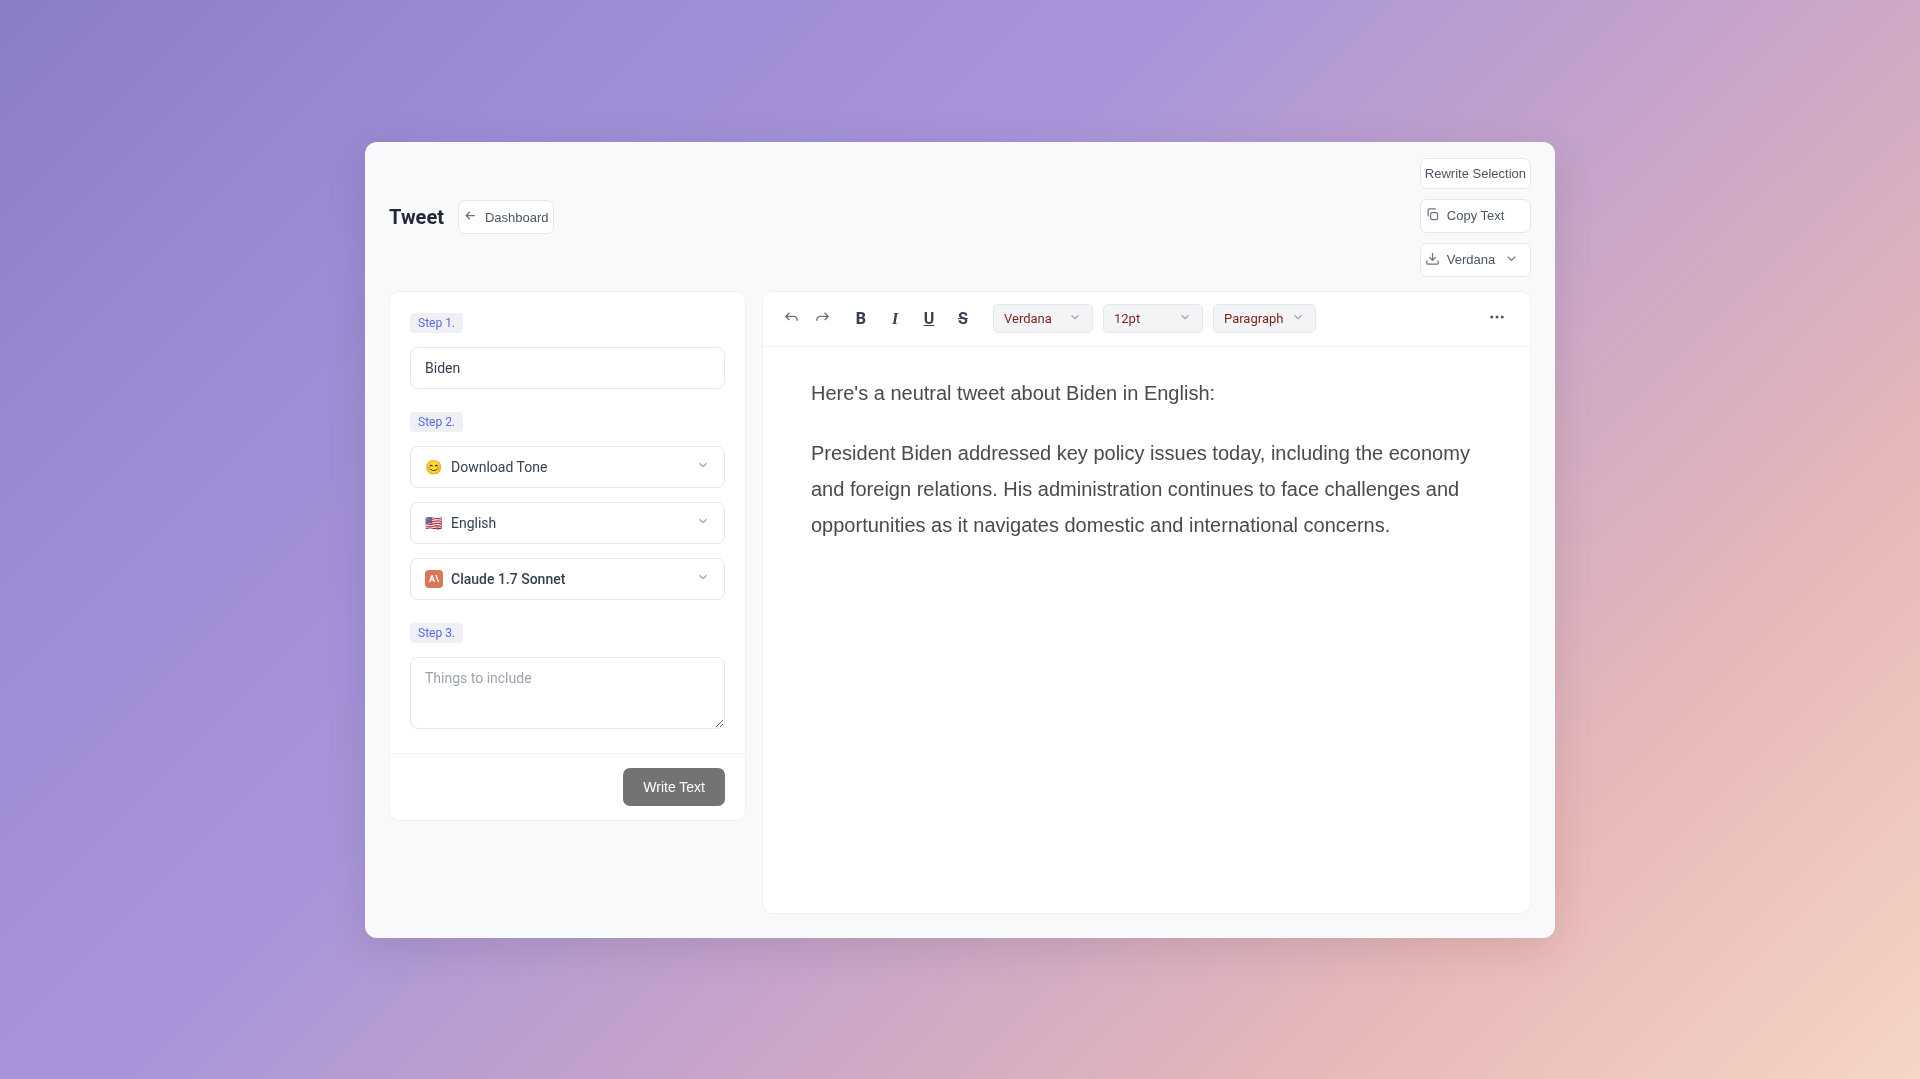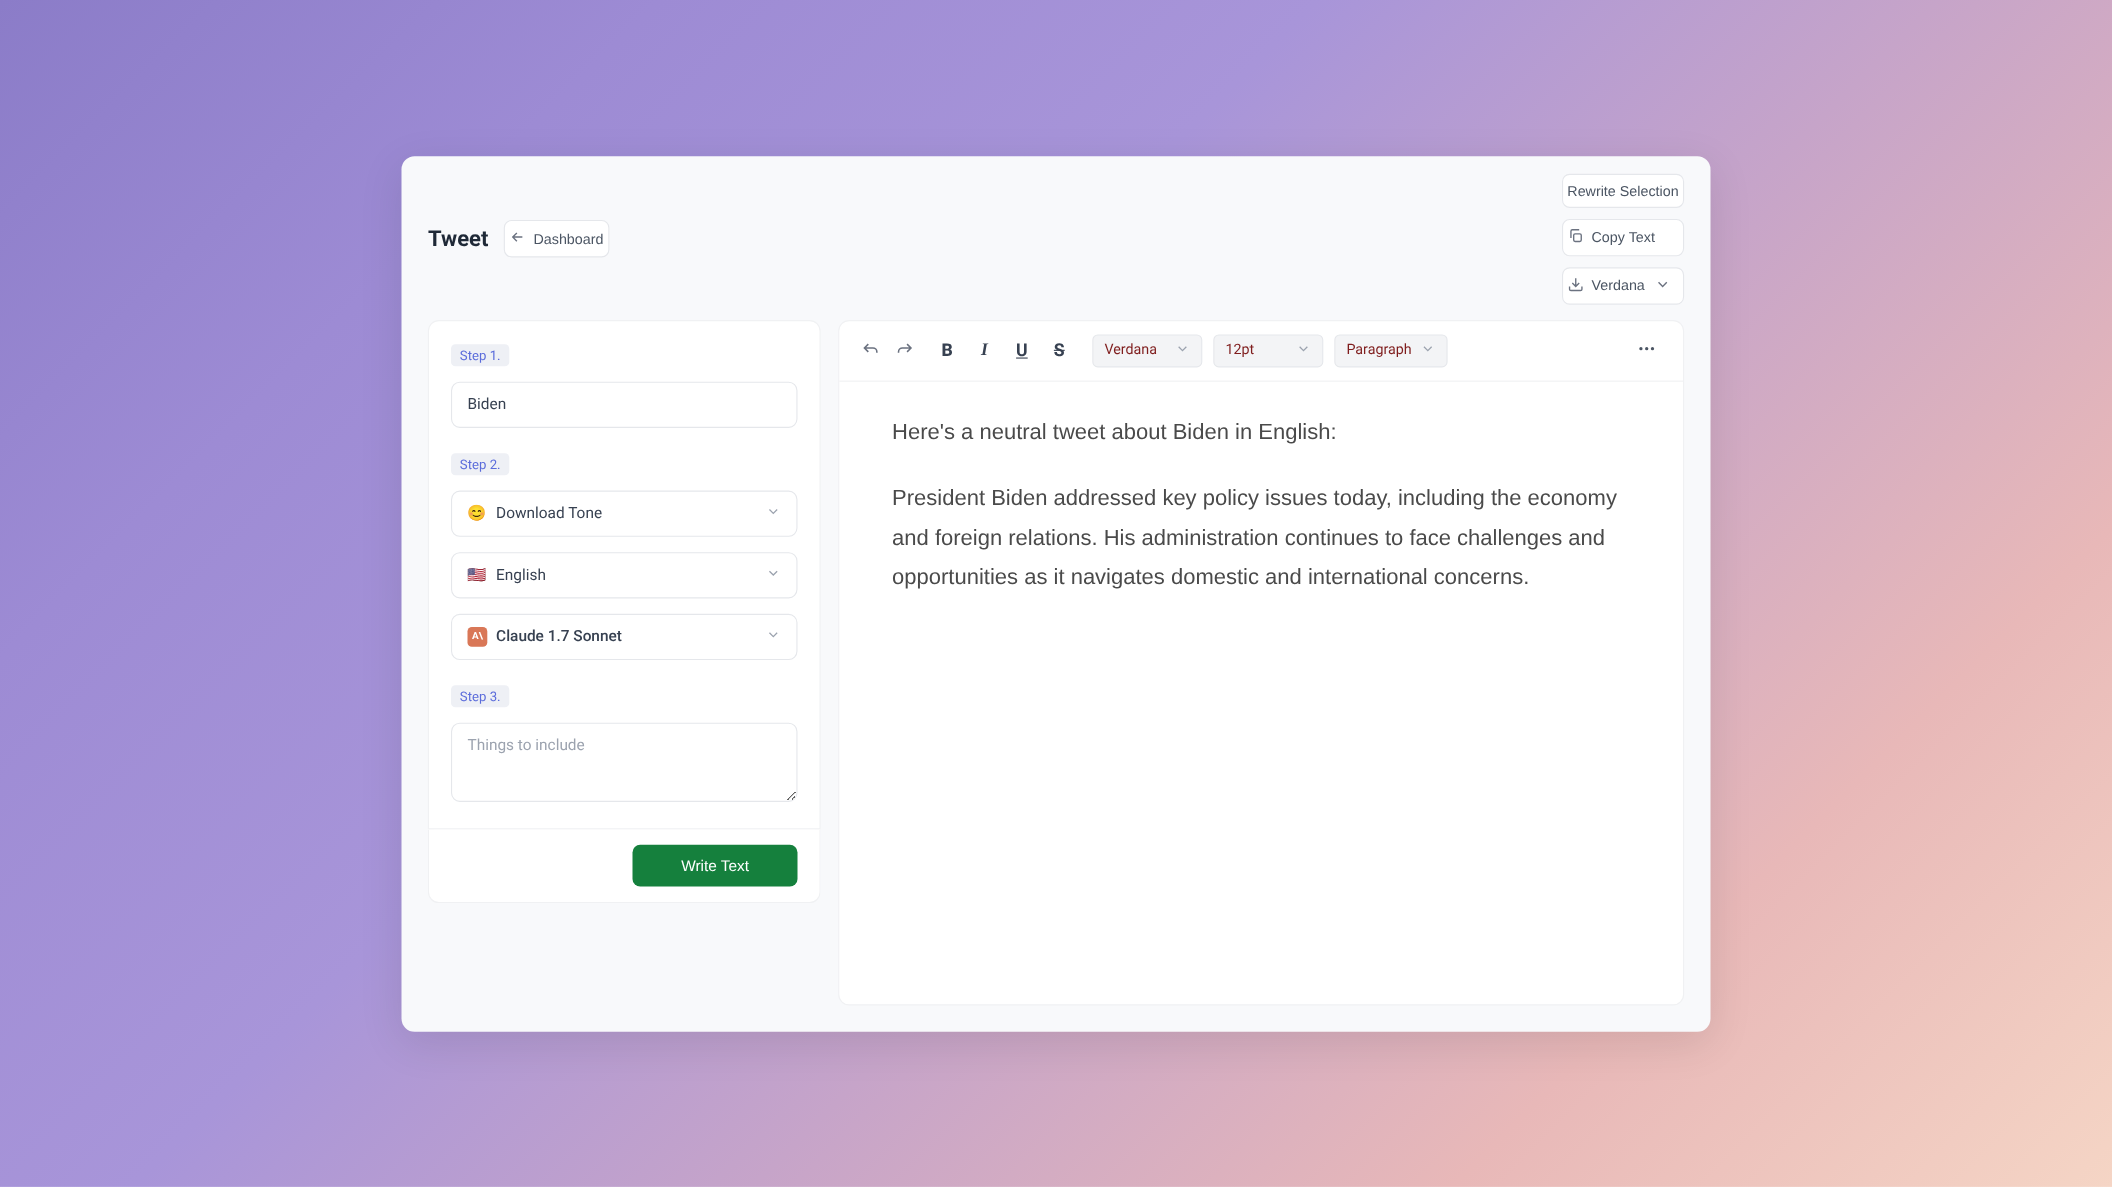--- a/index.html
+++ b/index.html
@@ -128,24 +128,24 @@
   margin-top: 14px;
   padding: 0 0 14px 0;
   background: #fff;
   border-radius: 0 0 10px 10px;
   border: 1px solid #f0f1f3;
   border-top: none;
   padding-right: 20px;
   padding-top: 14px;
 }
 .write-btn {
-  background: #15803d;
+  background: #737373;
   color: #fff;
   border: none;
-  padding: 11px 44px;
+  padding: 11px 20px;
   border-radius: 7px;
   font-size: 14px;
   font-weight: 500;
   cursor: pointer;
 }
 .left-card-wrap {
   background: transparent;
 }
 .right-panel {
   flex: 1;

